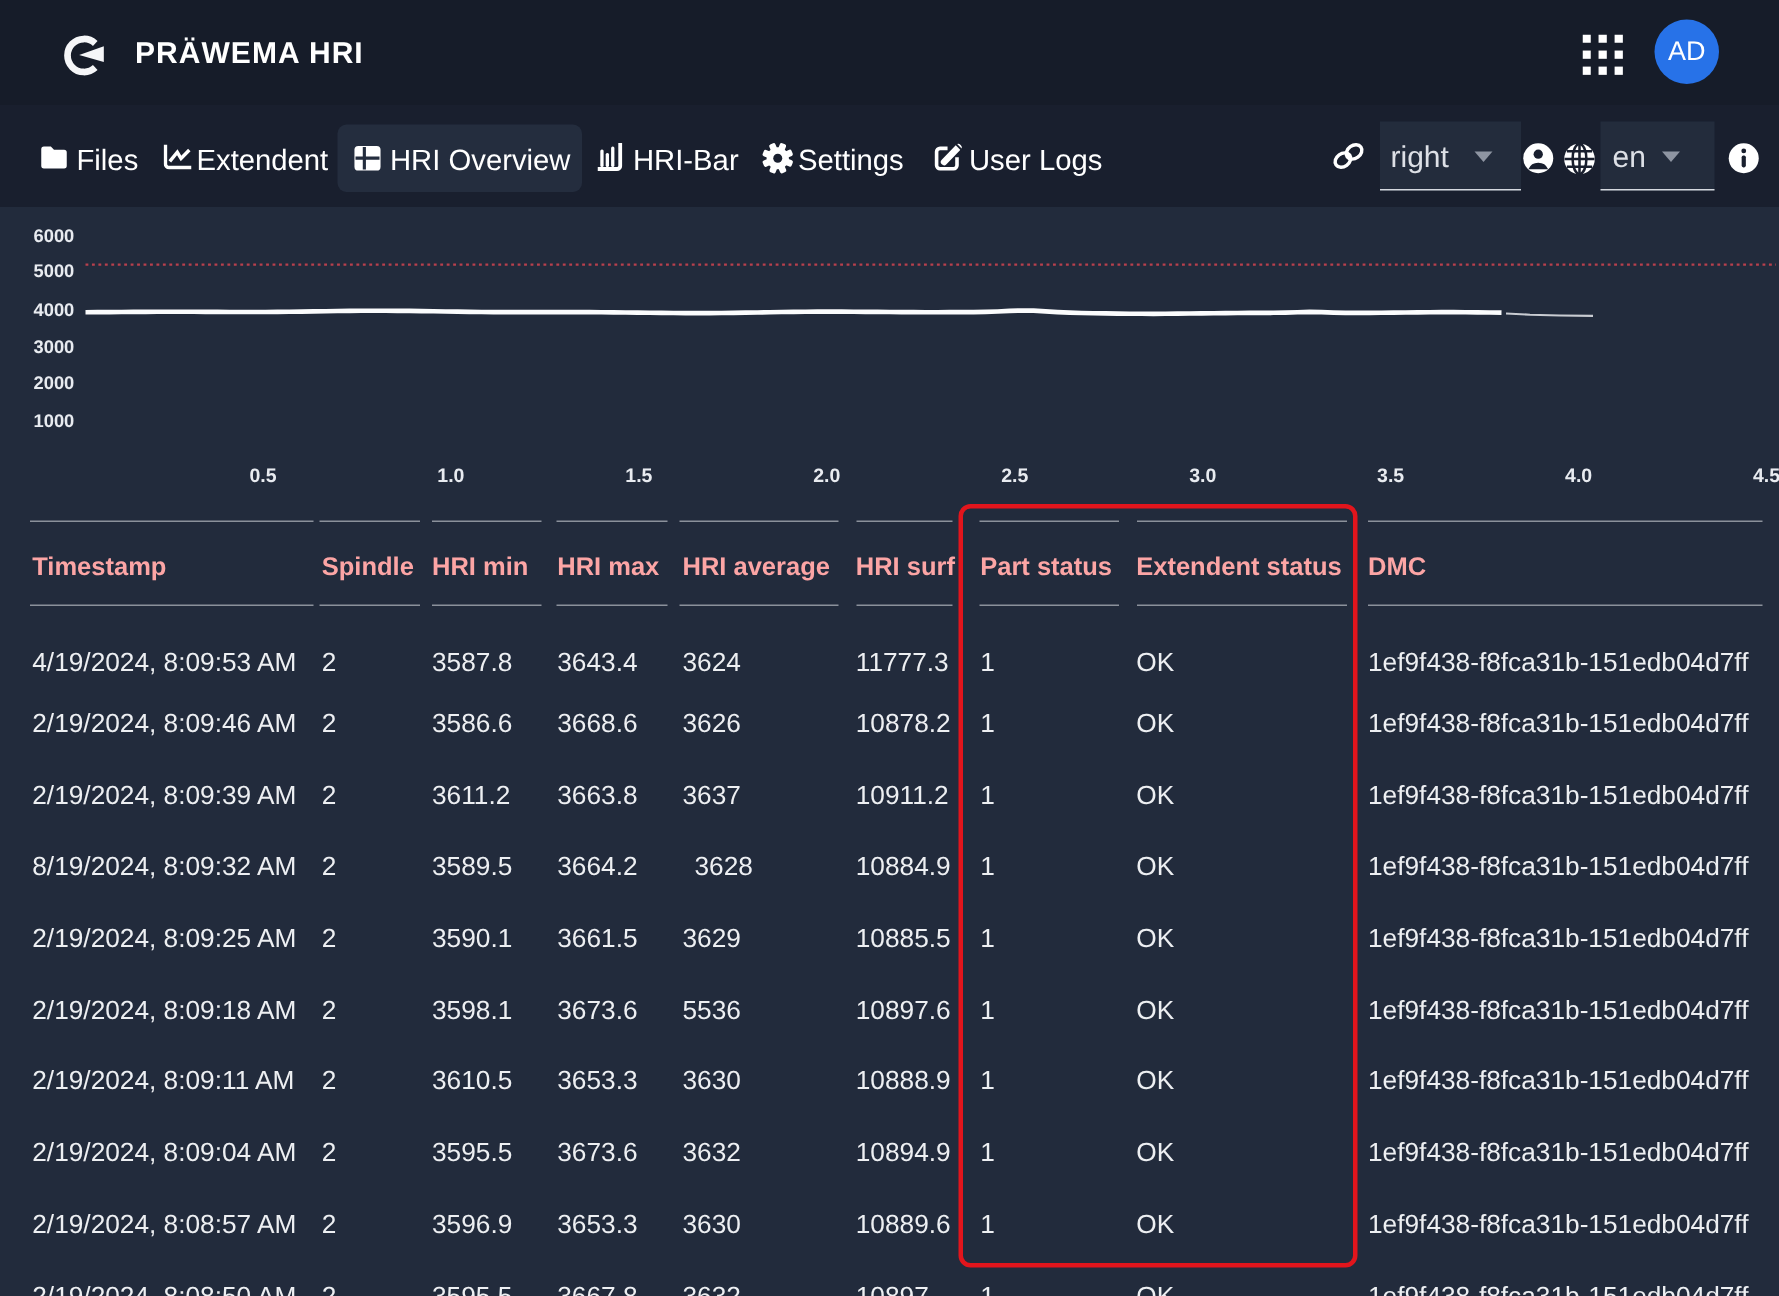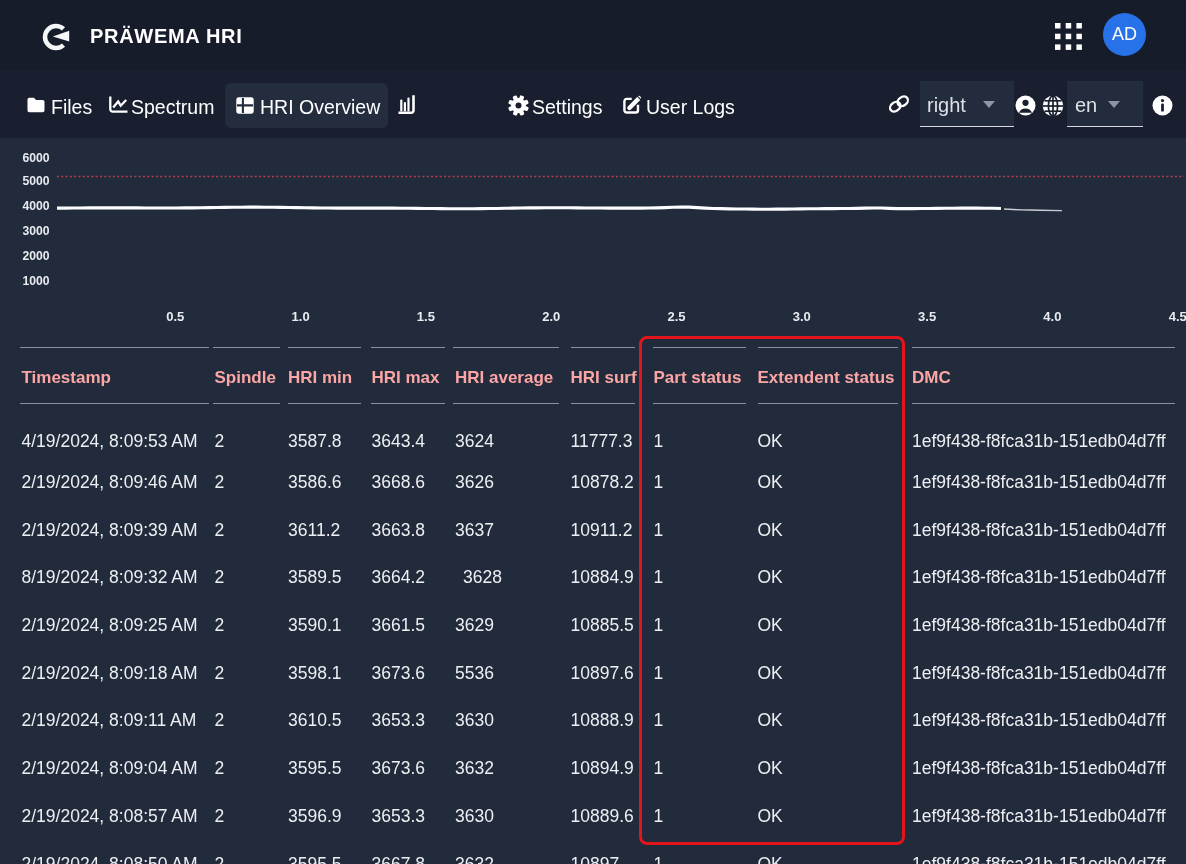--- a/index.html
+++ b/index.html
@@ -38,32 +38,33 @@
 <div class="nav">
 <div class="tab"></div>
 <svg class="abs" style="left:26px;top:25px" width="20" height="20" viewBox="0 0 20 20">
       <path d="M1.5 4.5 a1.8 1.8 0 0 1 1.8-1.8 h4.6 l2.1 2.2 h6.7 a1.8 1.8 0 0 1 1.8 1.8 v8.8 a1.8 1.8 0 0 1-1.8 1.8 h-13.4 a1.8 1.8 0 0 1-1.8-1.8 Z" fill="#fff"></path>
     </svg>
     <div class="navitem" style="left:51px">Files</div>
 <svg class="abs" style="left:109px;top:25.5px" width="19" height="18" viewBox="0 0 19 18">
       <path d="M1.3 0.5 V13.3 a2.4 2.4 0 0 0 2.4 2.4 H18.5" stroke="#fff" stroke-width="2.3" fill="none"></path>
       <path d="M4.2 11.6 L9.2 5.5 L11.7 9.7 L17.2 4.0" stroke="#fff" stroke-width="2.3" fill="none" stroke-linejoin="miter"></path>
     </svg>
-    <div class="navitem" style="left:131px">Spectrum</div>
+    <div class="navitem" style="left:131px">Extendent</div>
 <svg class="abs" style="left:236px;top:27px" width="18" height="17" viewBox="0 0 18 17">
       <rect x="0.3" y="0.3" width="17.4" height="16.4" rx="2.6" fill="#fff"></rect>
       <path d="M6.9 1 V16 M1 8.4 H17" stroke="#242d3e" stroke-width="2.1"></path>
     </svg>
     <div class="navitem" style="left:260px">HRI Overview</div>
 <svg class="abs" style="left:398px;top:25px" width="17" height="20" viewBox="0 0 17 20">
       <path d="M15.5 0.3 V15.5 a2.2 2.2 0 0 1-2.2 2.2 H0.5" stroke="#fff" stroke-width="2.6" fill="none"></path>
       <rect x="2.2" y="4.6" width="2.2" height="11.8" rx="1" fill="#fff"></rect>
       <rect x="5.8" y="7.0" width="2.2" height="9.4" rx="1" fill="#fff"></rect>
       <rect x="9.4" y="2.6" width="2.2" height="13.8" rx="1" fill="#fff"></rect>
     </svg>
+    <div class="navitem" style="left:422px">HRI-Bar</div>
 <svg class="abs" style="left:508px;top:25px" width="21" height="21" viewBox="-10.5 -10.5 21 21">
       <circle r="7.4" fill="#fff"></circle>
       <rect x="-2.2" y="-10.4" width="4.4" height="5.5" rx="1.2" transform="rotate(22)" fill="#fff"></rect>
       <rect x="-2.2" y="-10.4" width="4.4" height="5.5" rx="1.2" transform="rotate(67)" fill="#fff"></rect>
       <rect x="-2.2" y="-10.4" width="4.4" height="5.5" rx="1.2" transform="rotate(112)" fill="#fff"></rect>
       <rect x="-2.2" y="-10.4" width="4.4" height="5.5" rx="1.2" transform="rotate(157)" fill="#fff"></rect>
       <rect x="-2.2" y="-10.4" width="4.4" height="5.5" rx="1.2" transform="rotate(202)" fill="#fff"></rect>
       <rect x="-2.2" y="-10.4" width="4.4" height="5.5" rx="1.2" transform="rotate(247)" fill="#fff"></rect>
       <rect x="-2.2" y="-10.4" width="4.4" height="5.5" rx="1.2" transform="rotate(292)" fill="#fff"></rect>
       <rect x="-2.2" y="-10.4" width="4.4" height="5.5" rx="1.2" transform="rotate(337)" fill="#fff"></rect>

